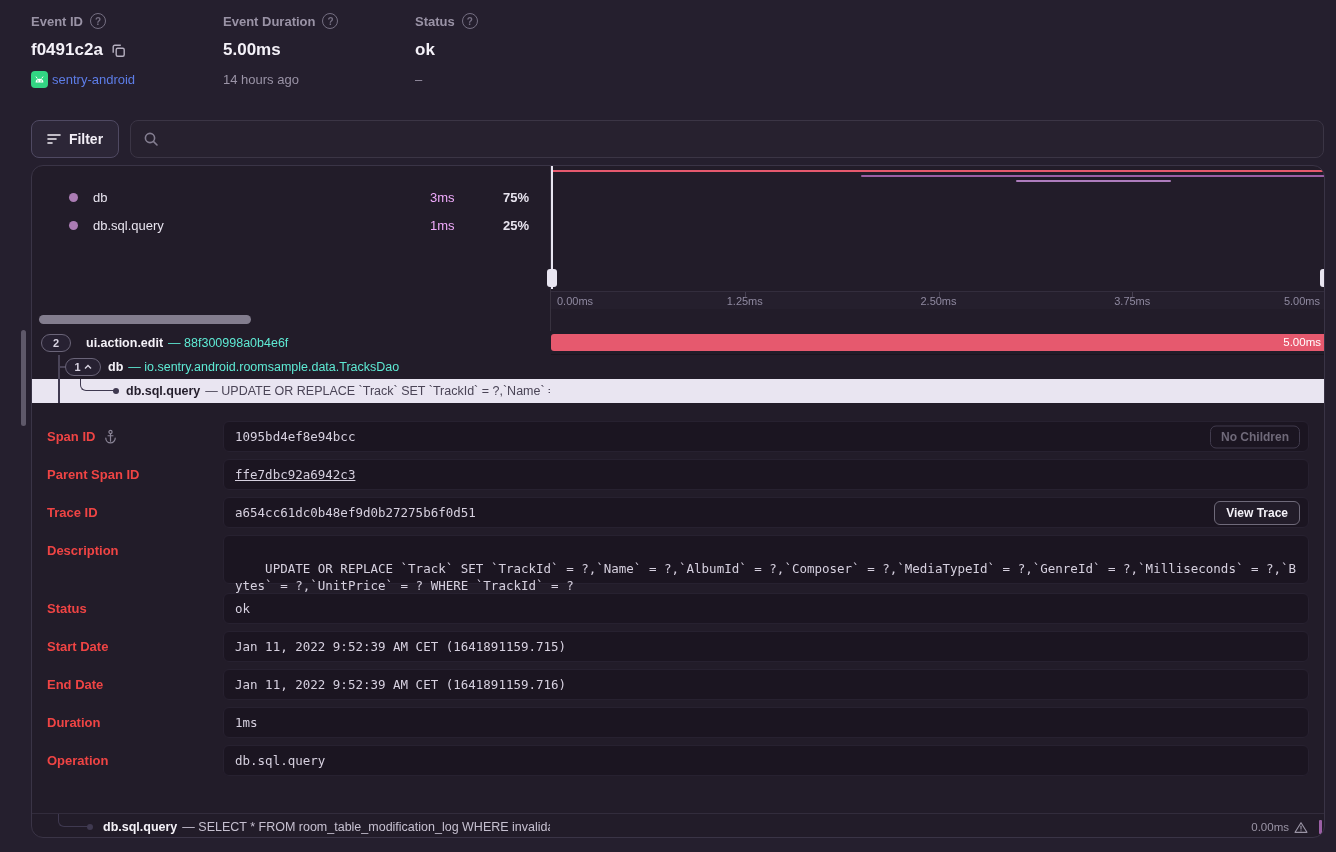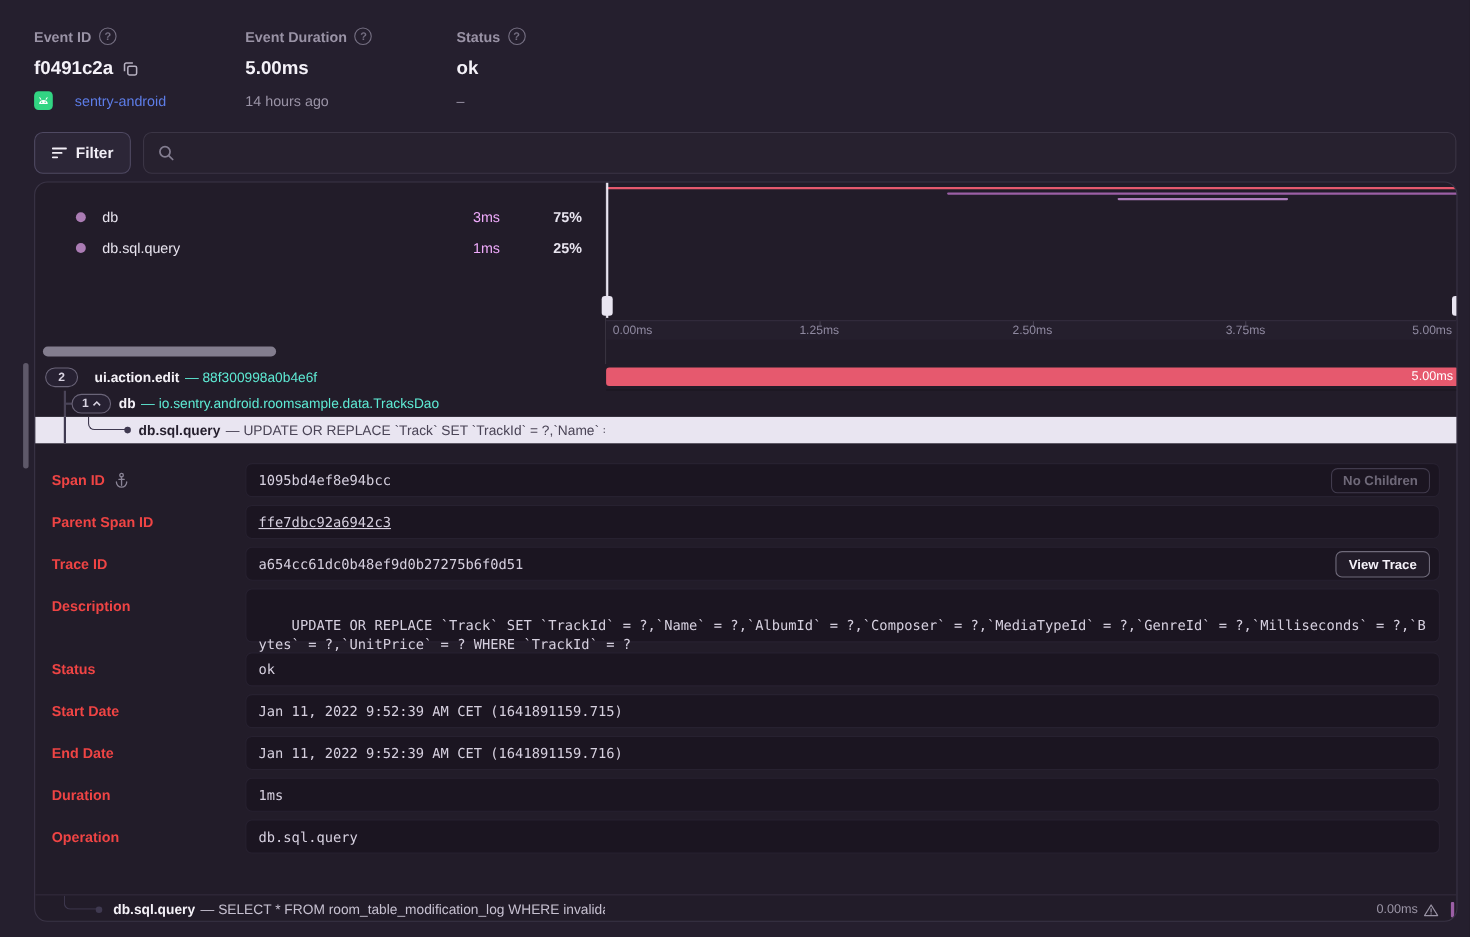--- a/index.html
+++ b/index.html
@@ -6,28 +6,28 @@
   html,body { width:1336px; height:852px; }
   body {
     background:#251f2e;
     font-family:"Liberation Sans", sans-serif;
     color:#f2eef6;
     position:relative;
     overflow:hidden;
   }
 
   
-  .meta-col { position:absolute; top:24px; }
+  .meta-col { position:absolute; top:12px; }
   .meta-label-row { display:flex; align-items:center; gap:7px; height:18px; }
   .meta-label { font-size:13px; font-weight:700; color:#9a93a6; }
   .help-icon { width:16px; height:16px; border:1.5px solid #756f82; border-radius:50%;
     color:#756f82; font-size:10px; font-weight:700; display:flex; align-items:center; justify-content:center; }
   .meta-value-row { display:flex; align-items:center; gap:8px; margin-top:9px; height:22px; }
   .meta-value { font-size:17px; font-weight:700; color:#f4f1f8; }
-  .meta-sub { margin-top:10px; font-size:13px; color:#9a93a6; display:flex; align-items:center; gap:20px; height:17px; }
+  .meta-sub { margin-top:10px; font-size:13px; color:#9a93a6; display:flex; align-items:center; gap:4px; height:17px; }
   .project-link { color:#5d7de8; text-decoration:none; font-size:13px; }
   .android-badge { width:17px; height:17px; border-radius:4px; background:#32d583;
     display:flex; align-items:center; justify-content:center; }
 
   
   .filter-btn { position:absolute; left:31px; top:120px; width:88px; height:38px;
     background:#2c2637; border:1px solid #4f4962; border-radius:8px; color:#f2eef6;
     font-size:14px; font-weight:700; display:flex; align-items:center; justify-content:center; gap:8px;
     font-family:"Liberation Sans", sans-serif; cursor:pointer; }
   .search-box { position:absolute; left:130px; top:120px; width:1194px; height:38px;

